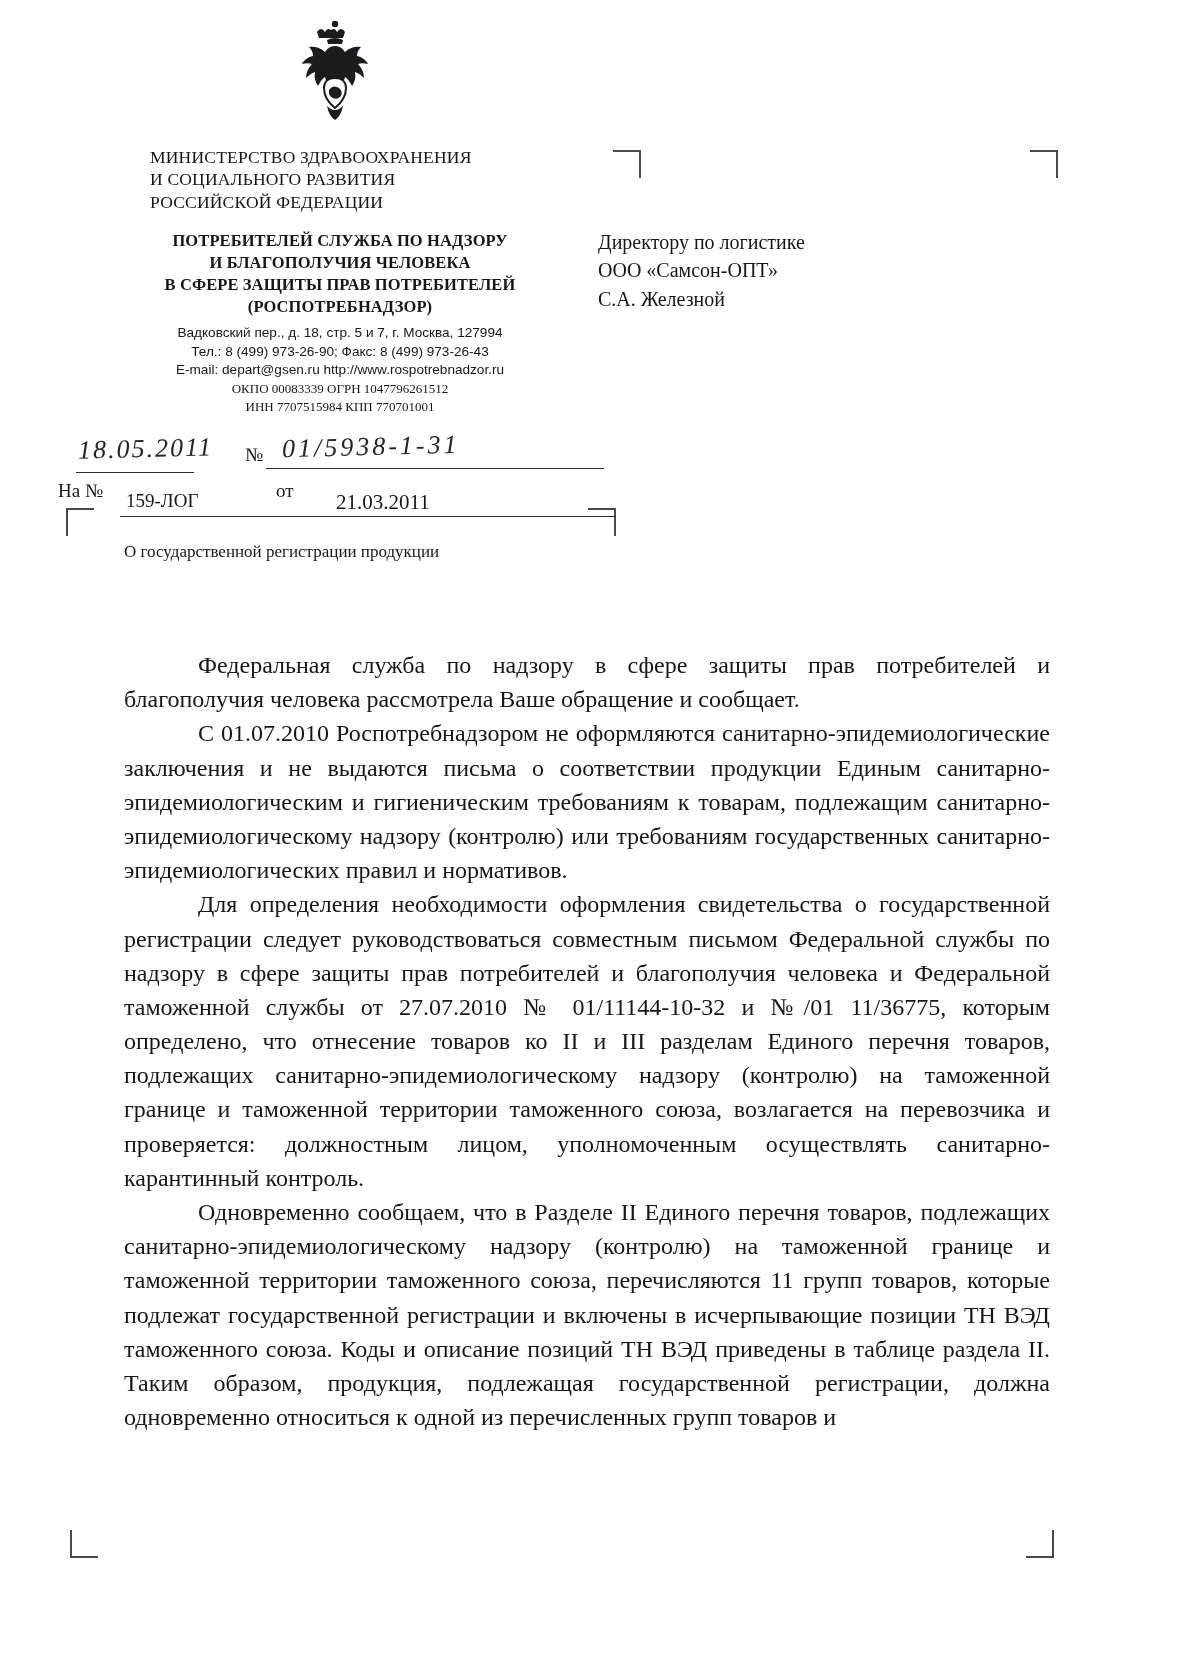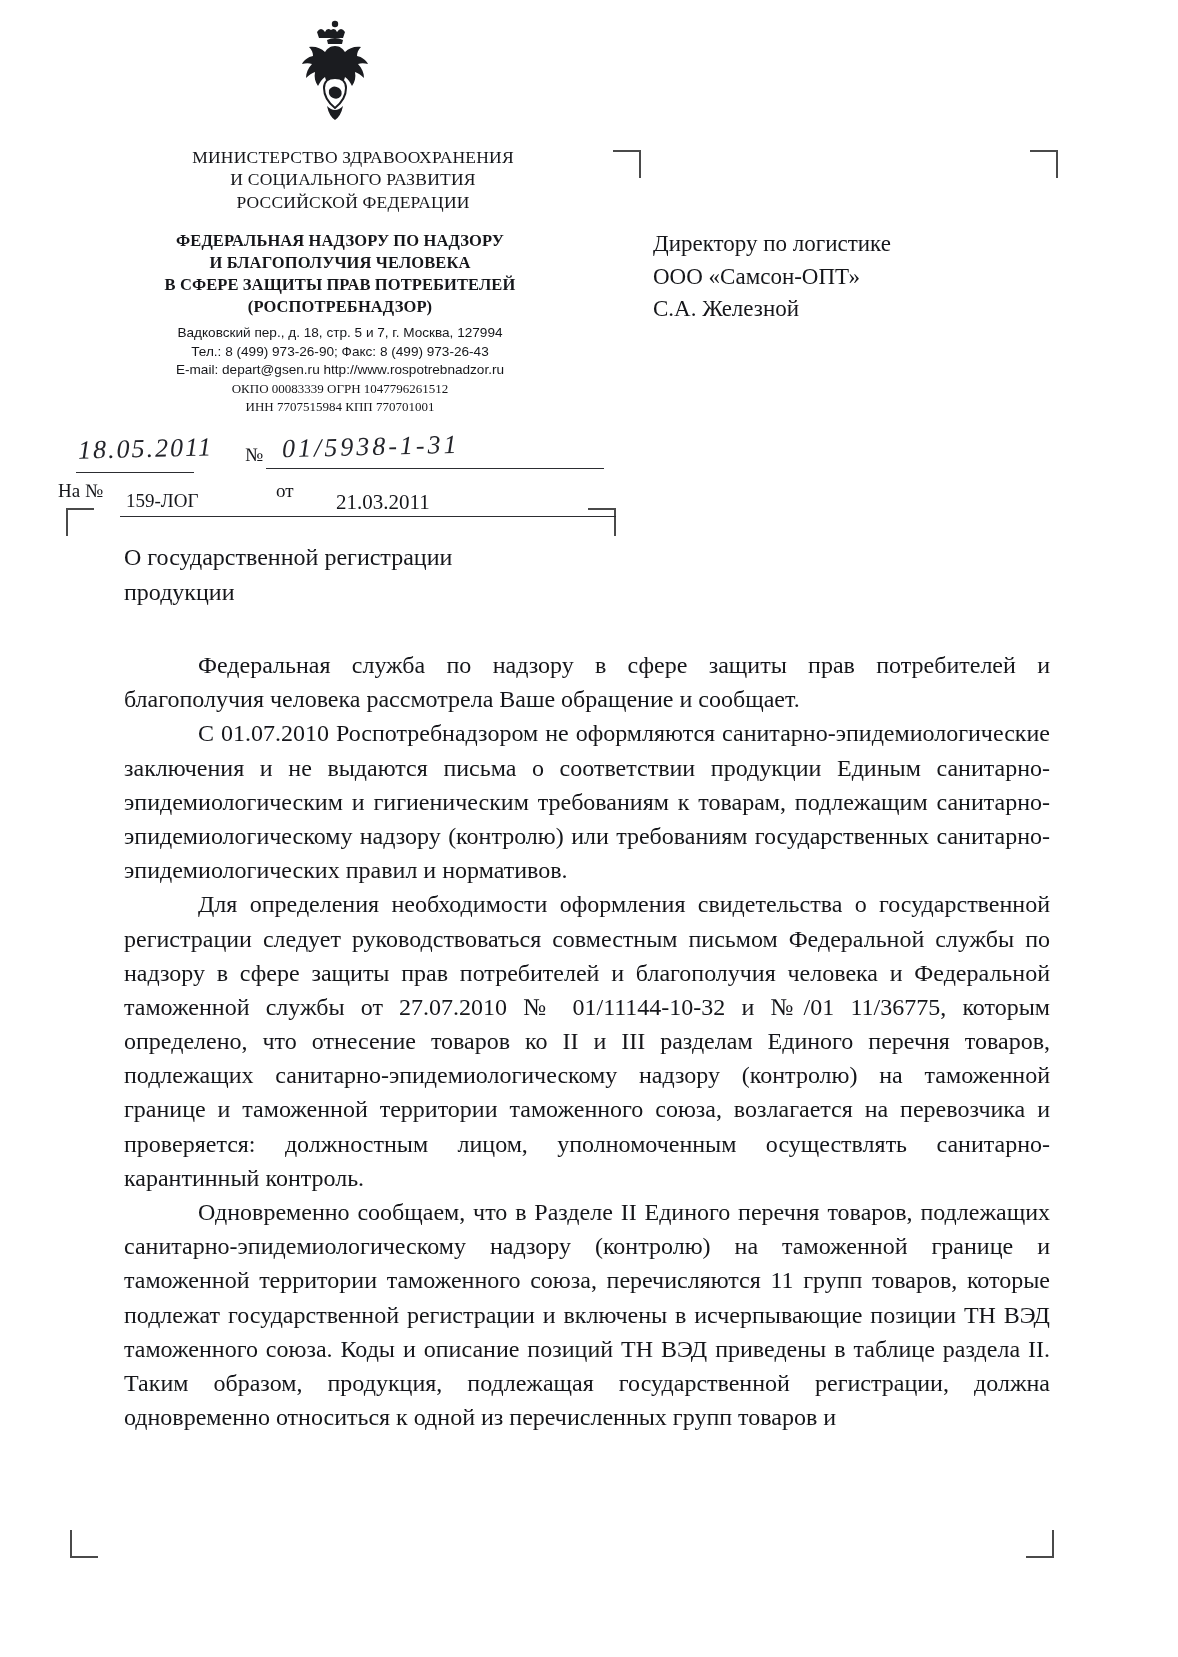--- a/index.html
+++ b/index.html
@@ -38,21 +38,21 @@
 
   
   .letterhead {
     position: absolute;
     left: 124px;
     top: 146px;
     width: 432px;
     text-align: center;
   }
   .ministry {
-    text-align: center;
+    text-align: left;
     padding-left: 26px;
     font-size: 17.5px;
     line-height: 1.28;
     letter-spacing: .2px;
   }
   .service {
     margin-top: 17px;
     font-weight: bold;
     font-size: 16.5px;
     line-height: 1.33;
@@ -63,23 +63,23 @@
     font-size: 13.6px;
     line-height: 1.38;
     font-family: "Liberation Sans", sans-serif;
   }
   .contacts .ln { display: block; }
   .contacts .small { font-family: "Liberation Serif", serif; font-size: 13px; }
 
   
   .addressee {
     position: absolute;
-    left: 653px;
+    left: 598px;
     top: 228px;
-    font-size: 23px;
+    font-size: 20px;
     line-height: 1.42;
   }
   .addressee div { white-space: nowrap; }
 
   
   .numrow {
     position: absolute;
     left: 74px;
     top: 432px;
     width: 530px;
@@ -130,21 +130,21 @@
     left: 62px; top: 38px; width: 496px;
     border-bottom: 1.4px solid #2c2d31;
   }
 
   
   .subject {
     position: absolute;
     left: 124px;
     top: 540px;
     width: 420px;
-    font-size: 24px;
+    font-size: 17px;
     line-height: 1.45;
   }
 
   
   .body-text {
     position: absolute;
     left: 124px;
     top: 648px;
     width: 926px;
     font-size: 24px;
@@ -206,21 +206,21 @@
 </div>
 
 <div class="letterhead">
   <div class="ministry">
     <div>МИНИСТЕРСТВО ЗДРАВООХРАНЕНИЯ</div>
     <div>И СОЦИАЛЬНОГО РАЗВИТИЯ</div>
     <div>РОССИЙСКОЙ ФЕДЕРАЦИИ</div>
   </div>
 
   <div class="service">
-    <div>ФЕДЕРАЛЬНАЯ НАДЗОРУ ПО НАДЗОРУ</div>
+    <div>ПОТРЕБИТЕЛЕЙ СЛУЖБА ПО НАДЗОРУ</div>
     <div>И БЛАГОПОЛУЧИЯ ЧЕЛОВЕКА</div>
     <div>В СФЕРЕ ЗАЩИТЫ ПРАВ ПОТРЕБИТЕЛЕЙ</div>
     <div>(РОСПОТРЕБНАДЗОР)</div>
   </div>
 
   <div class="contacts">
     <span class="ln">Вадковский пер., д. 18, стр. 5 и 7,  г. Москва, 127994</span>
     <span class="ln">Тел.: 8 (499) 973-26-90; Факс: 8 (499) 973-26-43</span>
     <span class="ln">E-mail: depart@gsen.ru  http://www.rospotrebnadzor.ru</span>
     <span class="ln small">ОКПО 00083339  ОГРН 1047796261512</span>

